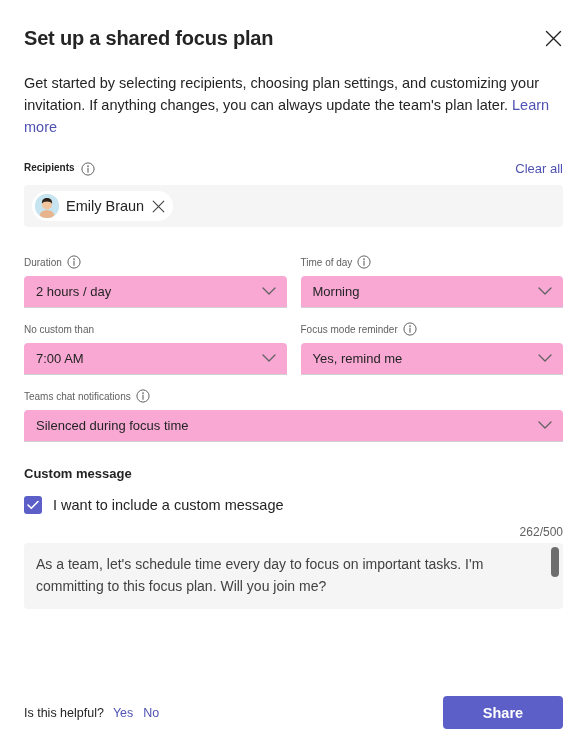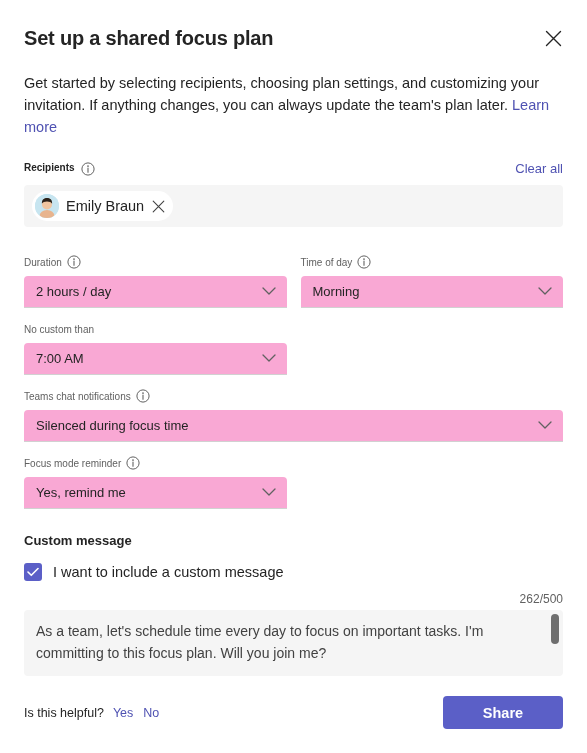--- a/index.html
+++ b/index.html
@@ -391,20 +391,41 @@
       <div class="select">
         <span>7:00 AM</span>
         <span class="chev">
           <svg width="14" height="9" viewBox="0 0 14 9">
               <path d="M1 1 L7 7 L13 1" fill="none" stroke="#616161" stroke-width="1.3" stroke-linecap="round" stroke-linejoin="round"></path>
             </svg>
         </span>
       </div>
     </div>
 
+    <div class="field">
+      <div class="field-label">
+        <span>Focus mode reminder</span>
+        <span class="info-icon">
+          <svg width="14" height="14" viewBox="0 0 14 14">
+            <circle cx="7" cy="7" r="6.1" fill="none" stroke="#616161" stroke-width="1"></circle>
+            <circle cx="7" cy="4.1" r="0.85" fill="#616161"></circle>
+            <path d="M7 6.1 L7 10.3" stroke="#616161" stroke-width="1.1" stroke-linecap="round"></path>
+          </svg>
+        </span>
+      </div>
+      <div class="select">
+        <span>Yes, remind me</span>
+        <span class="chev">
+          <svg width="14" height="9" viewBox="0 0 14 9">
+              <path d="M1 1 L7 7 L13 1" fill="none" stroke="#616161" stroke-width="1.3" stroke-linecap="round" stroke-linejoin="round"></path>
+            </svg>
+        </span>
+      </div>
+    </div>
+
     <div class="field full">
       <div class="field-label">
         <span>Teams chat notifications</span>
         <span class="info-icon">
           <svg width="14" height="14" viewBox="0 0 14 14">
             <circle cx="7" cy="7" r="6.1" fill="none" stroke="#616161" stroke-width="1"></circle>
             <circle cx="7" cy="4.1" r="0.85" fill="#616161"></circle>
             <path d="M7 6.1 L7 10.3" stroke="#616161" stroke-width="1.1" stroke-linecap="round"></path>
           </svg>
         </span>
@@ -412,41 +433,20 @@
       <div class="select">
         <span>Silenced during focus time</span>
         <span class="chev">
           <svg width="14" height="9" viewBox="0 0 14 9">
               <path d="M1 1 L7 7 L13 1" fill="none" stroke="#616161" stroke-width="1.3" stroke-linecap="round" stroke-linejoin="round"></path>
             </svg>
         </span>
       </div>
     </div>
 
-    <div class="field">
-      <div class="field-label">
-        <span>Focus mode reminder</span>
-        <span class="info-icon">
-          <svg width="14" height="14" viewBox="0 0 14 14">
-            <circle cx="7" cy="7" r="6.1" fill="none" stroke="#616161" stroke-width="1"></circle>
-            <circle cx="7" cy="4.1" r="0.85" fill="#616161"></circle>
-            <path d="M7 6.1 L7 10.3" stroke="#616161" stroke-width="1.1" stroke-linecap="round"></path>
-          </svg>
-        </span>
-      </div>
-      <div class="select">
-        <span>Yes, remind me</span>
-        <span class="chev">
-          <svg width="14" height="9" viewBox="0 0 14 9">
-              <path d="M1 1 L7 7 L13 1" fill="none" stroke="#616161" stroke-width="1.3" stroke-linecap="round" stroke-linejoin="round"></path>
-            </svg>
-        </span>
-      </div>
-    </div>
-
   </div>
 
   <div class="cm-head">Custom message</div>
 
   <div class="checkbox-row">
     <span class="checkbox">
       <span>
         <svg width="12" height="10" viewBox="0 0 12 10">
           <path d="M1 5 L4.3 8.3 L11 1.5" fill="none" stroke="#ffffff" stroke-width="1.6" stroke-linecap="round" stroke-linejoin="round"></path>
         </svg>

